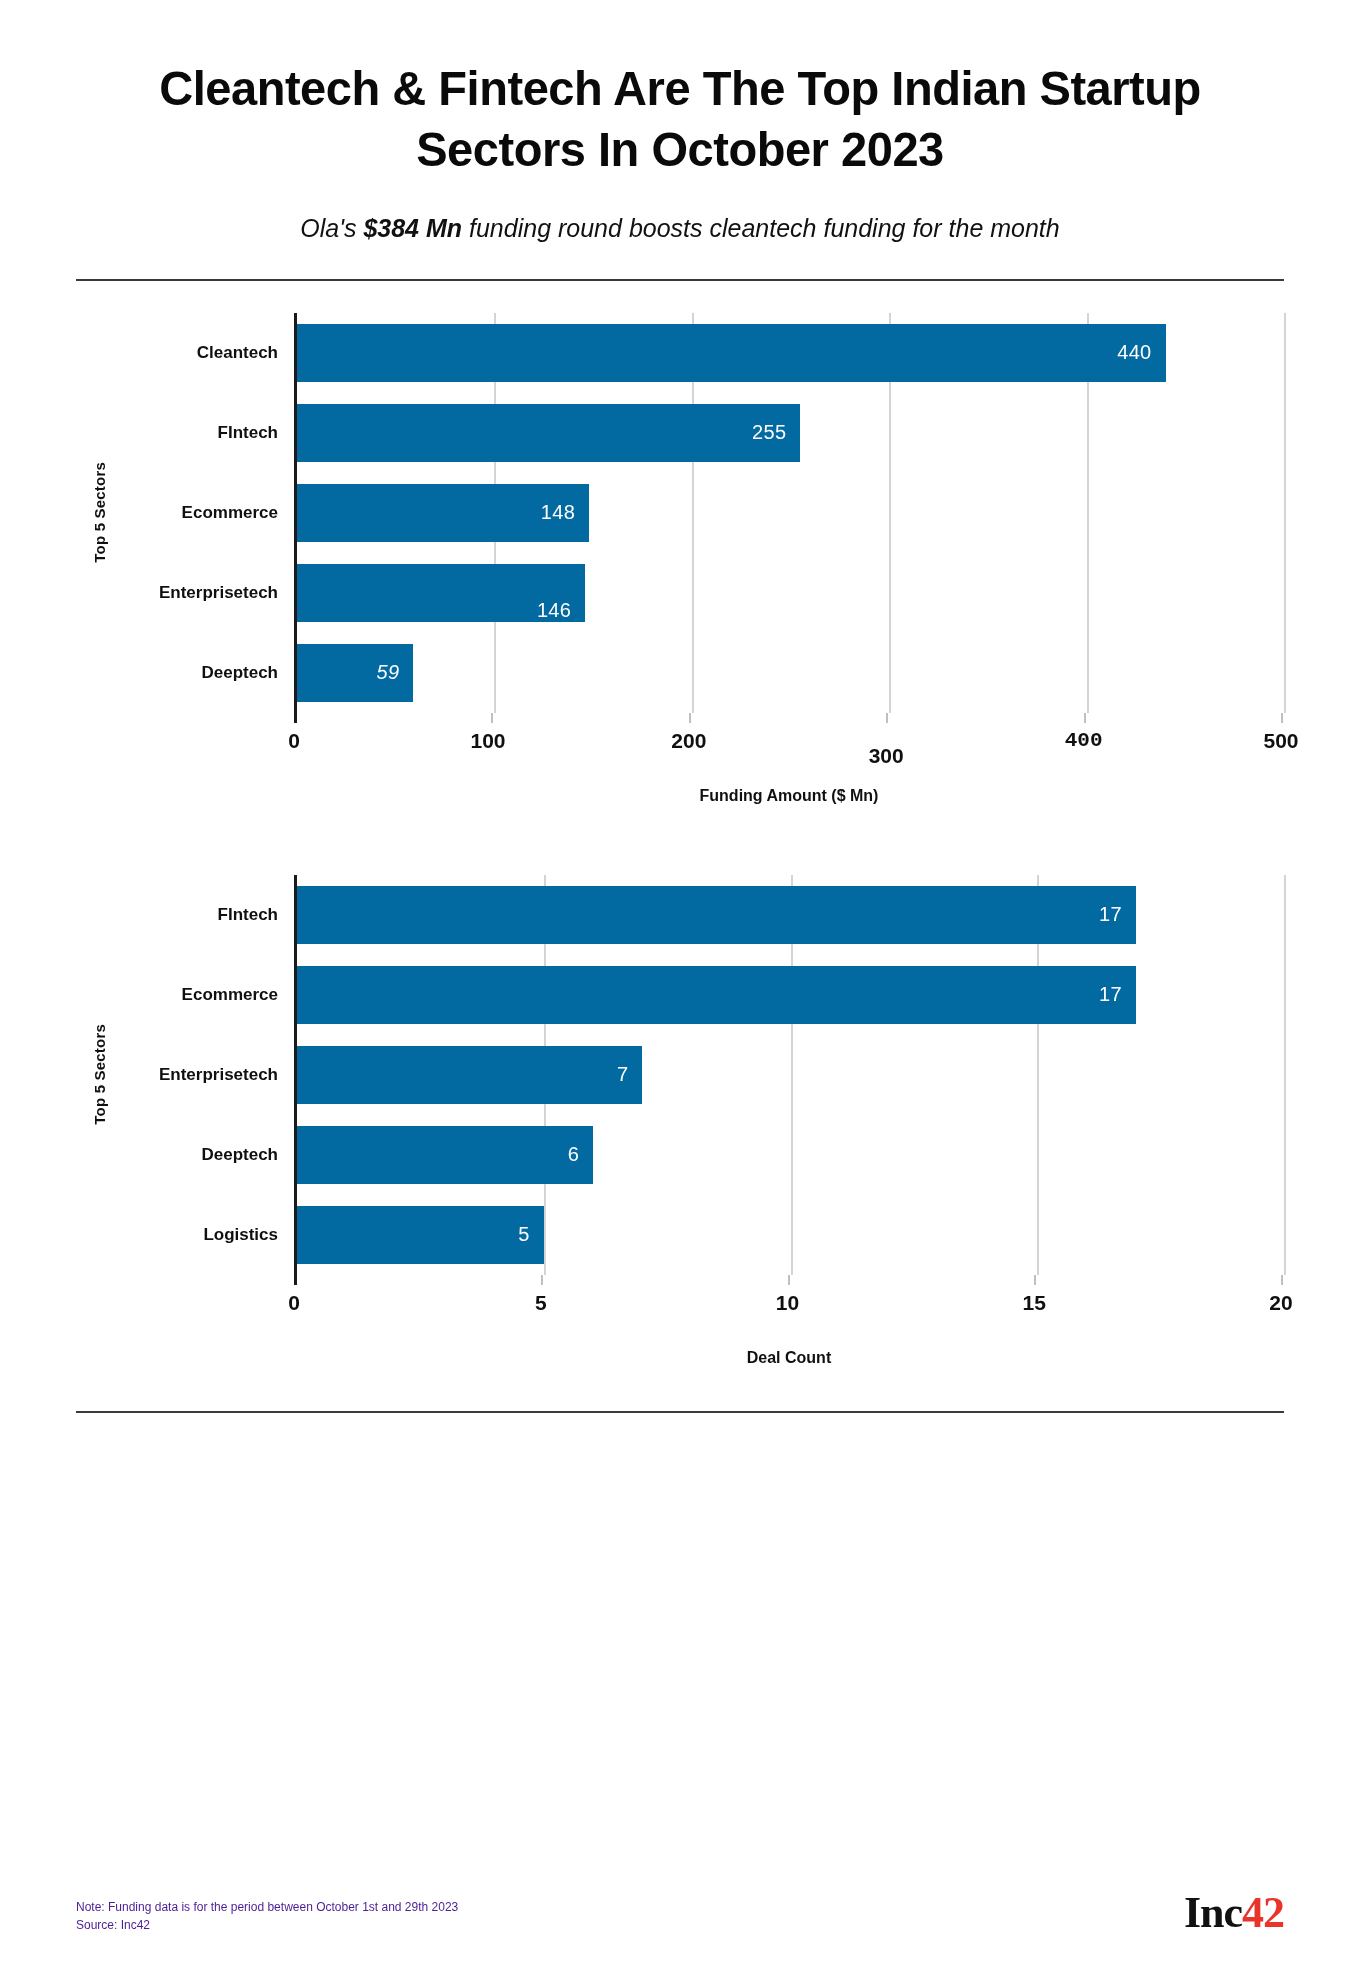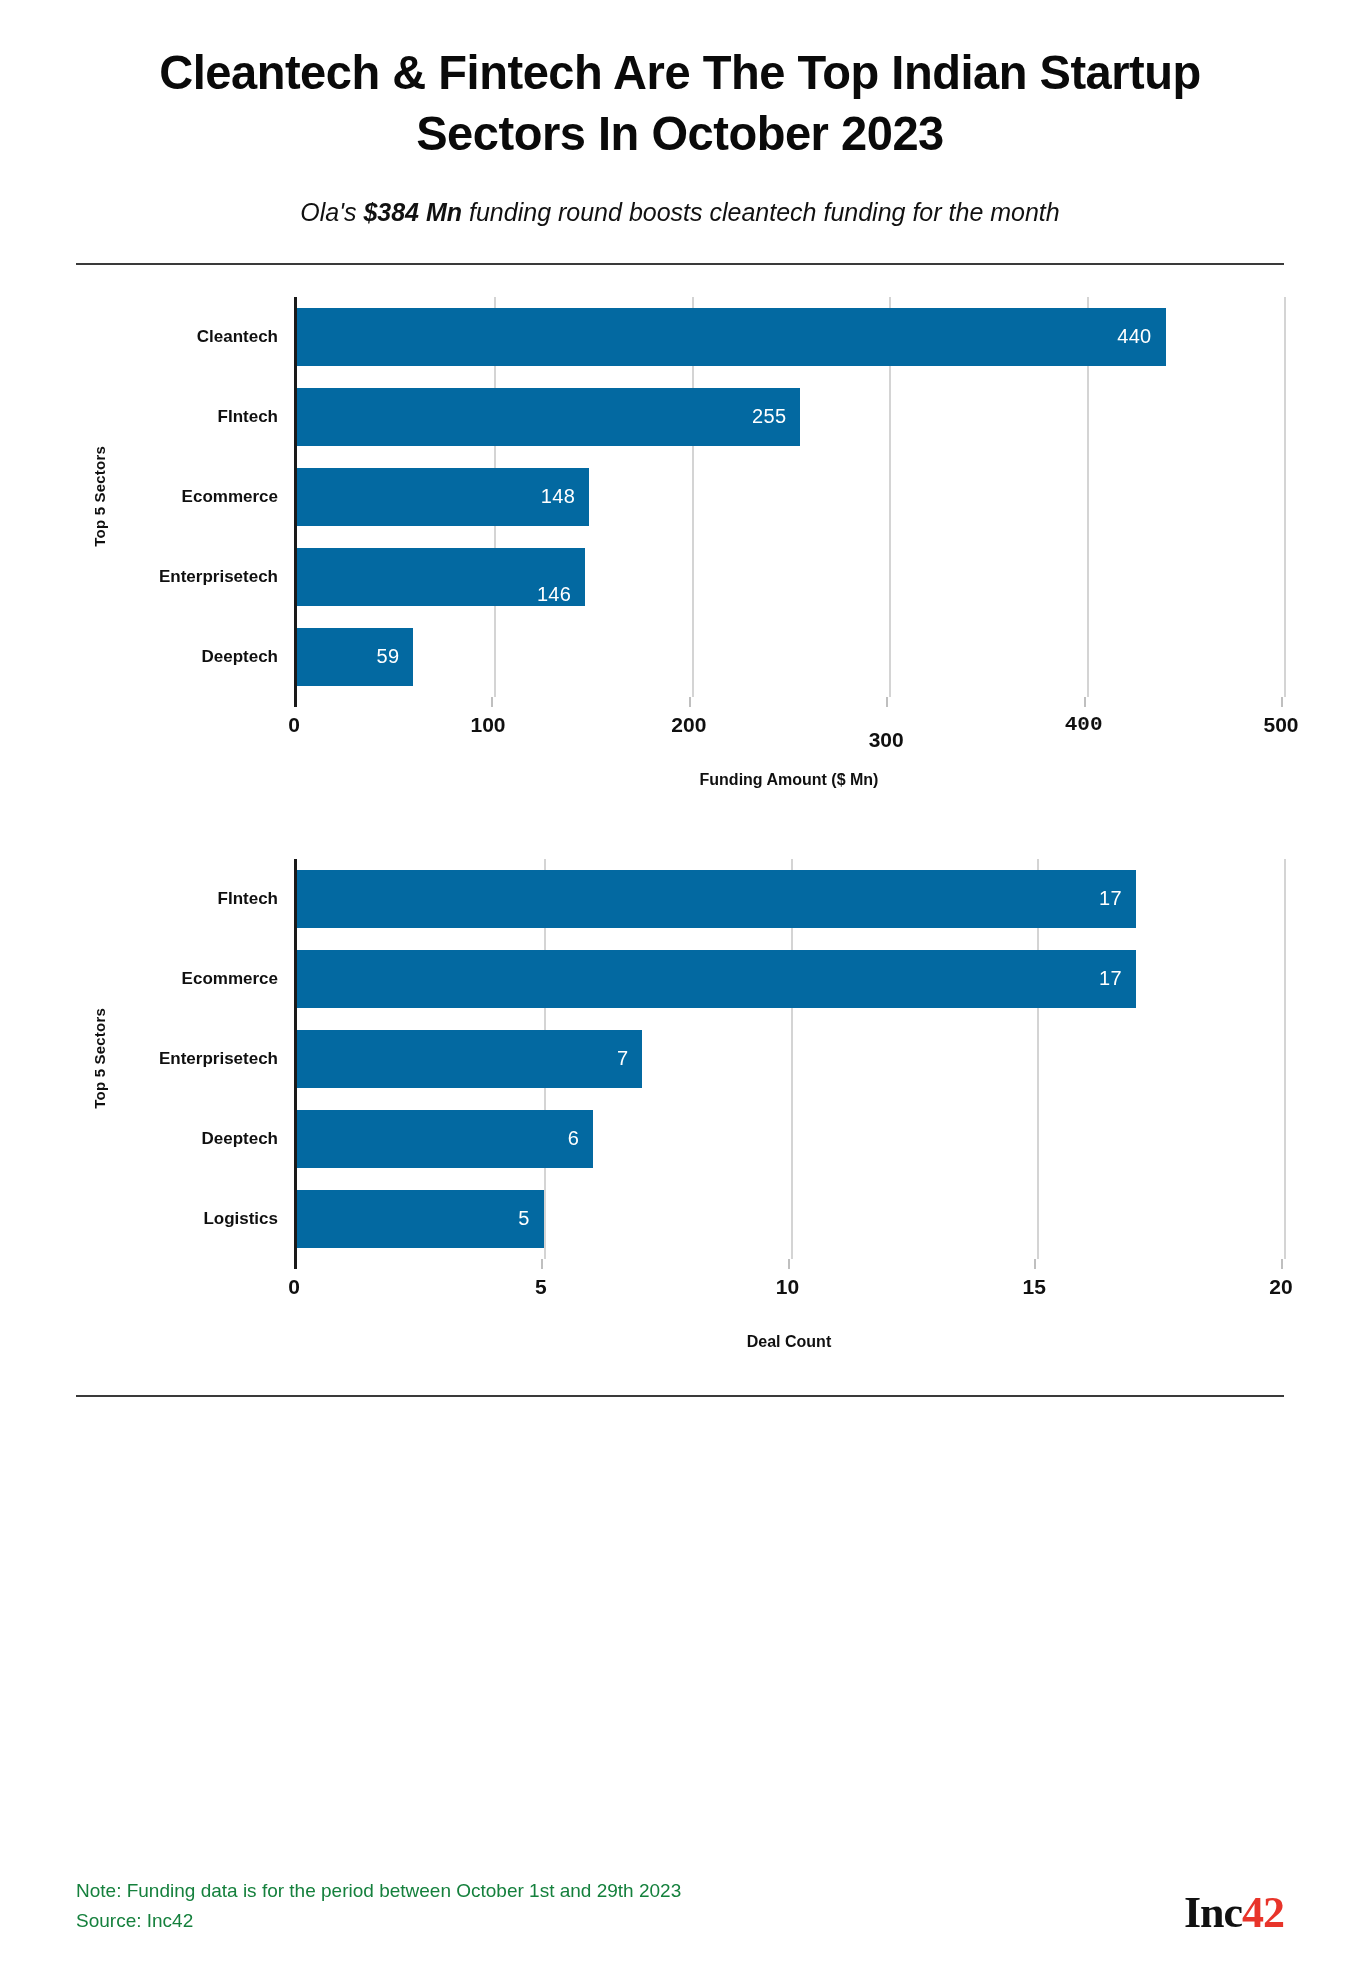--- a/index.html
+++ b/index.html
@@ -14,21 +14,21 @@
     color: #101010;
     position: relative;
     overflow: hidden;
   }
 
   .page {
     width: 1360px;
     height: 1977px;
     position: relative;
     box-sizing: border-box;
-    padding: 0 76px;
+    padding: 16px 76px;
   }
 
   
   .title {
     margin: 0;
     padding-top: 42px;
     text-align: center;
     font-size: 49px;
     line-height: 1.24;
     font-weight: 700;
@@ -174,23 +174,23 @@
   .footer {
     position: absolute;
     left: 76px;
     right: 76px;
     bottom: 42px;
     display: flex;
     align-items: flex-end;
     justify-content: space-between;
   }
   .note {
-    font-size: 19px;
+    font-size: 12px;
     line-height: 1.55;
-    color: #15803d;
+    color: #4c1d95;
   }
   .logo {
     font-size: 44px;
     font-weight: 700;
     font-family: "Liberation Serif", serif;
     line-height: 1;
     letter-spacing: -1px;
     white-space: nowrap;
   }
   .logo .inc { color: #111111; }
@@ -242,21 +242,21 @@
             <div class="bar" id="bar-1-2" style="width: 292.152px;">
               <span class="bar-value">148</span>
             </div>
           </div>
           <div class="bar-row">
             <div class="bar" id="bar-1-3" style="width: 288.204px; align-items: flex-end;">
               <span class="bar-value">146</span>
             </div>
           </div>
           <div class="bar-row">
-            <div class="bar" id="bar-1-4" style="width: 116.466px;">
+            <div class="bar" id="bar-1-4" style="width: 116.466px; font-style: italic;">
               <span class="bar-value">59</span>
             </div>
           </div>
         </div>
       </div>
     </div>
     <div class="xaxis" id="xaxis-1">
         <div class="tick-mark" style="left: 0px; background: rgb(26, 26, 26); width: 3px;"></div>
         <div class="tick-label" style="left: 0px;">0</div>
         <div class="tick-mark" style="left: 197.4px;"></div>

